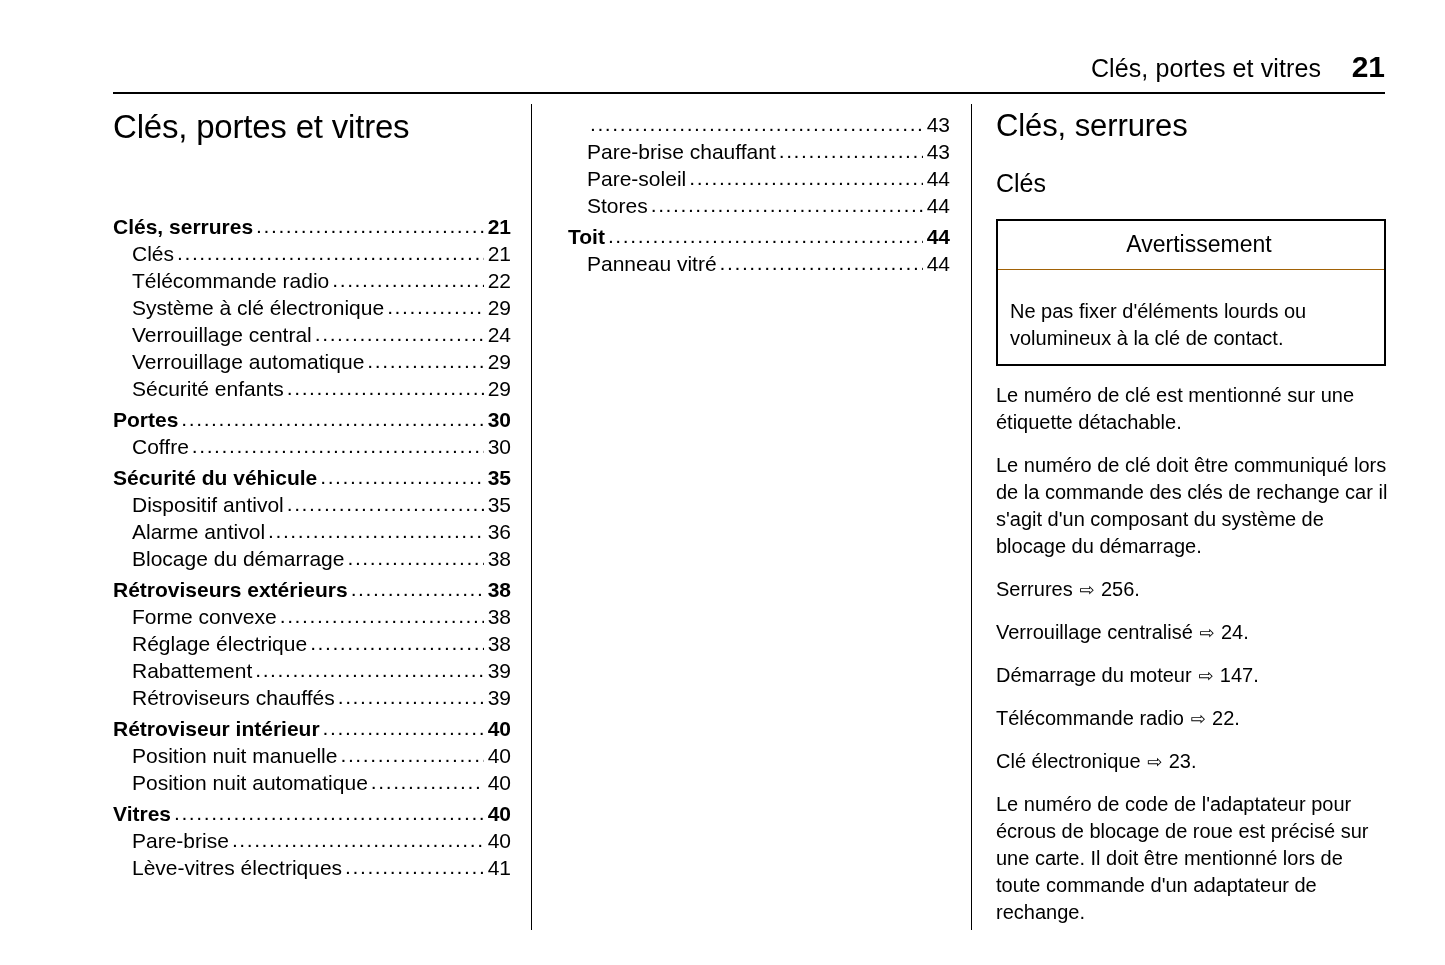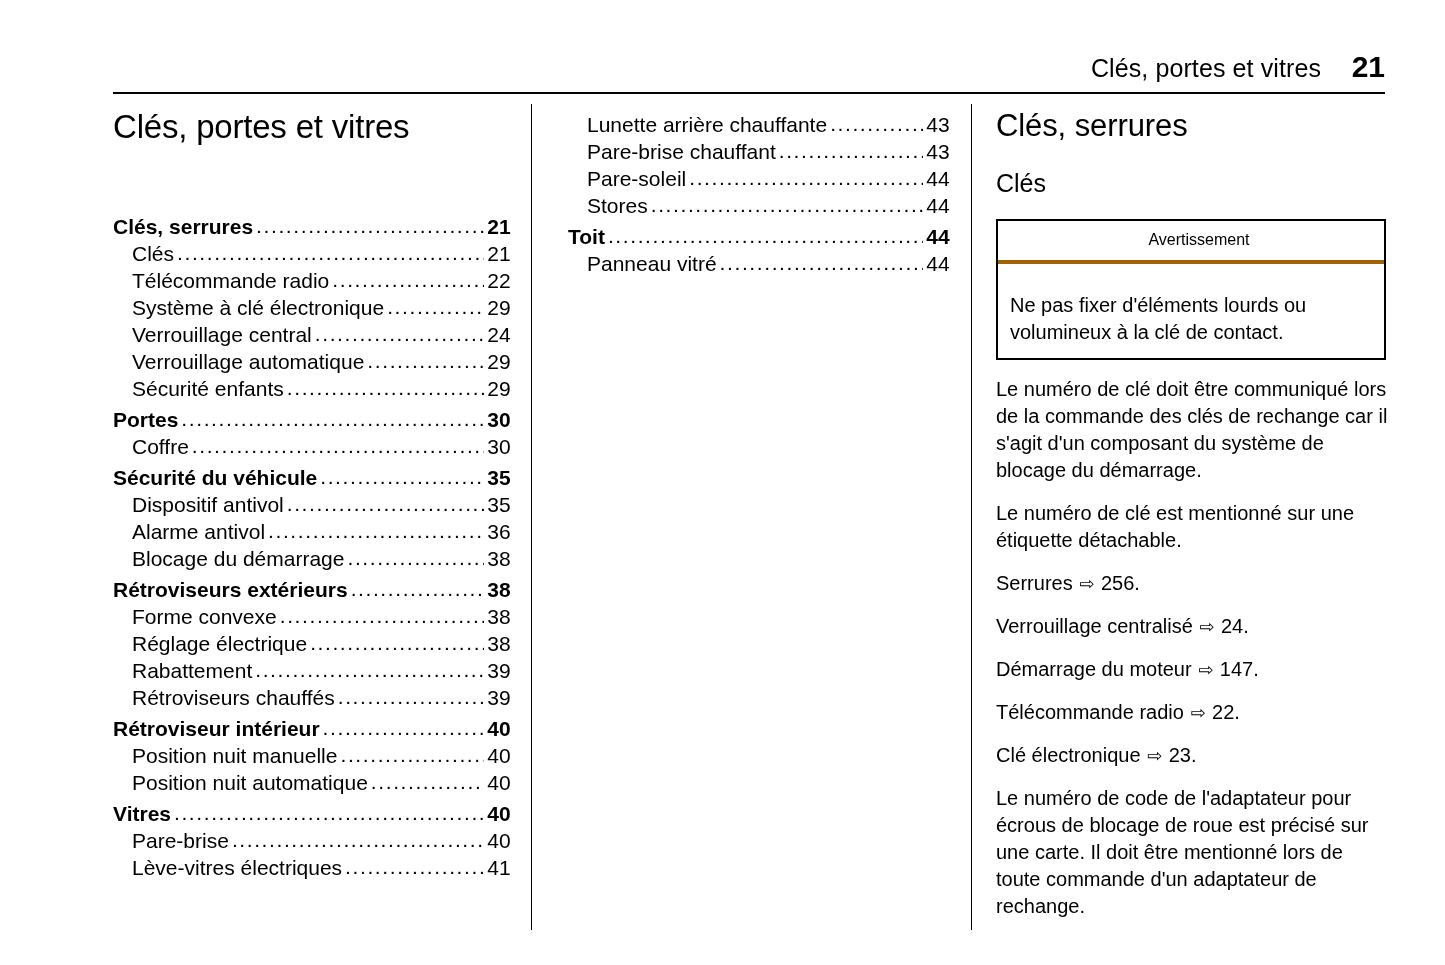--- a/index.html
+++ b/index.html
@@ -99,21 +99,21 @@
     overflow: hidden;
     white-space: nowrap;
     margin: 0 3px;
     font-weight: 400;
     letter-spacing: 1.6px;
     position: relative;
     top: -1px;
   }
   .toc-page {
     flex: 0 0 auto;
-    text-align: center;
+    text-align: right;
     min-width: 24px;
   }
 
   
   .col2 {
     position: absolute;
     left: 568px;
     top: 99px;
     width: 382px;
   }
@@ -139,23 +139,23 @@
     margin: 22px 0 0 0;
   }
   .warn-box {
     margin-top: 20px;
     border: 2px solid #000;
     width: 390px;
     box-sizing: border-box;
   }
   .warn-head {
     text-align: center;
-    font-size: 16px;
+    font-size: 23px;
     padding: 10px 0 11px 16px;
-    border-bottom: 4px solid #a16207;
+    border-bottom: 1px solid #a16207;
   }
   .warn-body {
     font-size: 20px;
     line-height: 27px;
     padding: 28px 12px 12px 12px;
   }
   .sub-bold {
     font-size: 21px;
     font-weight: 700;
     margin-top: 22px;
@@ -308,21 +308,20 @@
           <span class="toc-label">Lève-vitres électriques</span>
           <span class="toc-dots">...........................................................</span>
           <span class="toc-page">41</span>
         </div>
       </div>
   </div>
 
   <div class="col2">
     <div class="toc" style="margin-top:0" id="toc2">
         <div class="toc-row level2 first">
-          <span class="toc-label">Lunette arrière chauffante</span>
           <span class="toc-dots">...........................................................</span>
           <span class="toc-page">43</span>
         </div>
         <div class="toc-row level2">
           <span class="toc-label">Pare-brise chauffant</span>
           <span class="toc-dots">...........................................................</span>
           <span class="toc-page">43</span>
         </div>
         <div class="toc-row level2">
           <span class="toc-label">Pare-soleil</span>
@@ -350,22 +349,22 @@
   <div class="col3">
     <h2 class="sec-title">Clés, serrures</h2>
     <h3 class="sub-title">Clés</h3>
 
     <div class="warn-box">
       <div class="warn-head">Avertissement</div>
       <div class="warn-body">Ne pas fixer d'éléments lourds ou volumineux à la clé de contact.</div>
     </div>
 
 
+    <div class="para">Le numéro de clé est mentionné sur une étiquette détachable.</div>
     <div class="para">Le numéro de clé doit être communiqué lors de la commande des clés de rechange car il s'agit d'un composant du système de blocage du démarrage.</div>
-    <div class="para">Le numéro de clé est mentionné sur une étiquette détachable.</div>
 
     <div id="refs">
         <div class="para"><span>Serrures </span><span class="ref-arrow">⇨</span><span> 256.</span></div>
         <div class="para"><span>Verrouillage centralisé </span><span class="ref-arrow">⇨</span><span> 24.</span></div>
         <div class="para"><span>Démarrage du moteur </span><span class="ref-arrow">⇨</span><span> 147.</span></div>
         <div class="para"><span>Télécommande radio </span><span class="ref-arrow">⇨</span><span> 22.</span></div>
         <div class="para"><span>Clé électronique </span><span class="ref-arrow">⇨</span><span> 23.</span></div>
       </div>
 
     <div class="para">Le numéro de code de l'adaptateur pour écrous de blocage de roue est précisé sur une carte. Il doit être mentionné lors de toute commande d'un adaptateur de rechange.</div>

